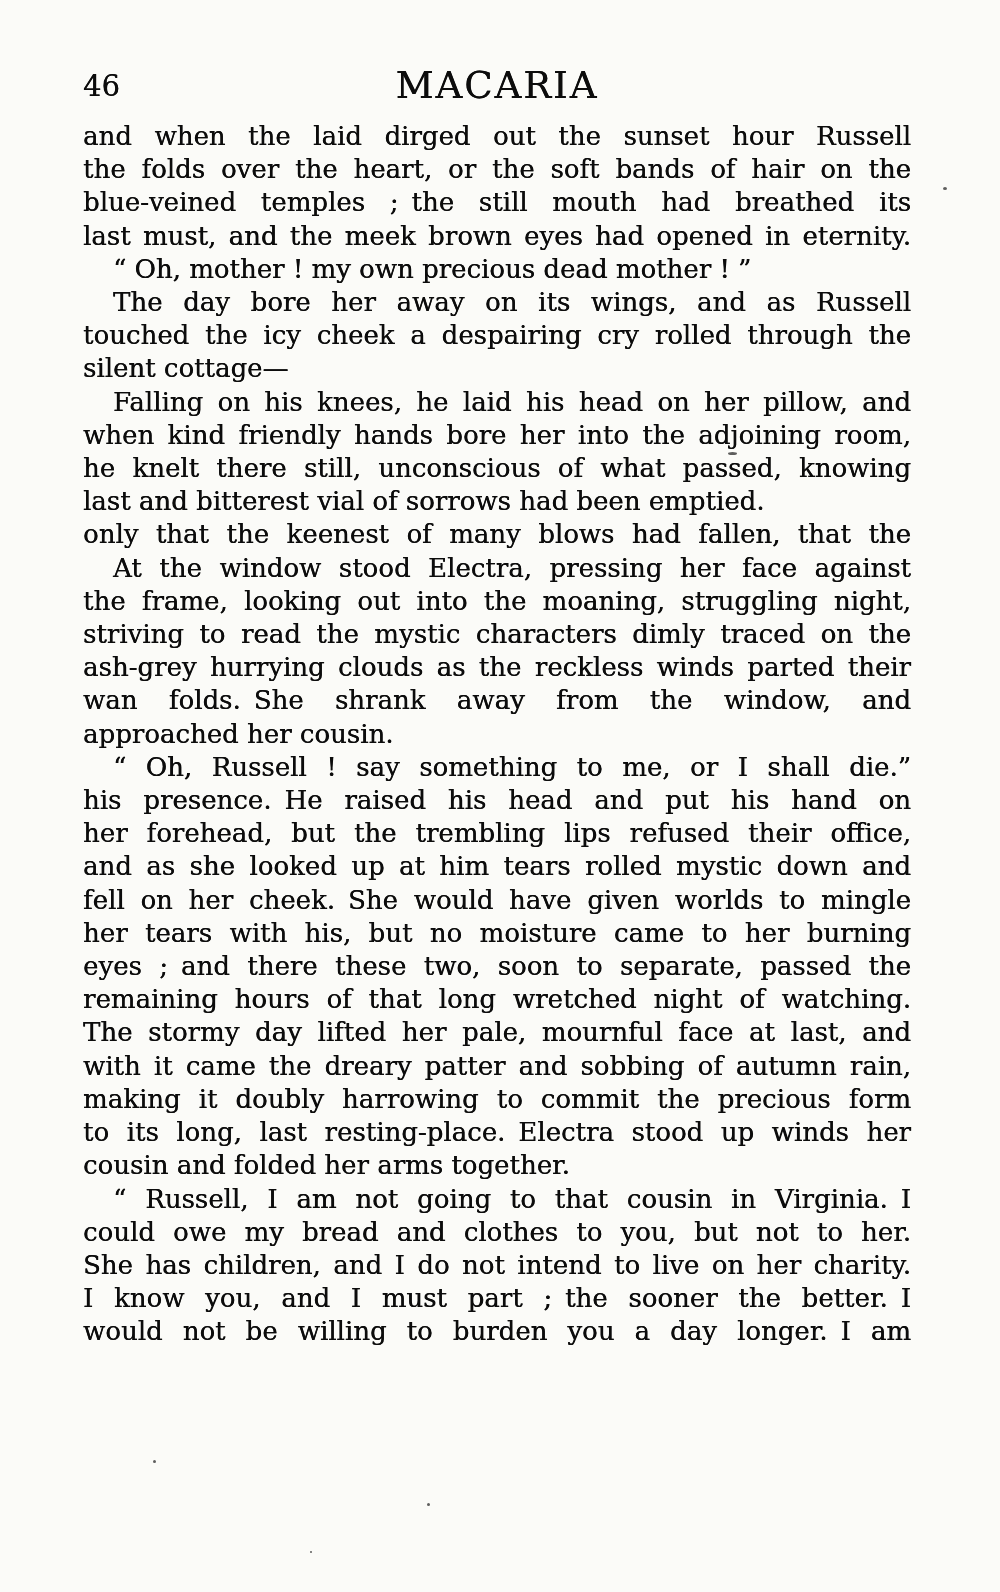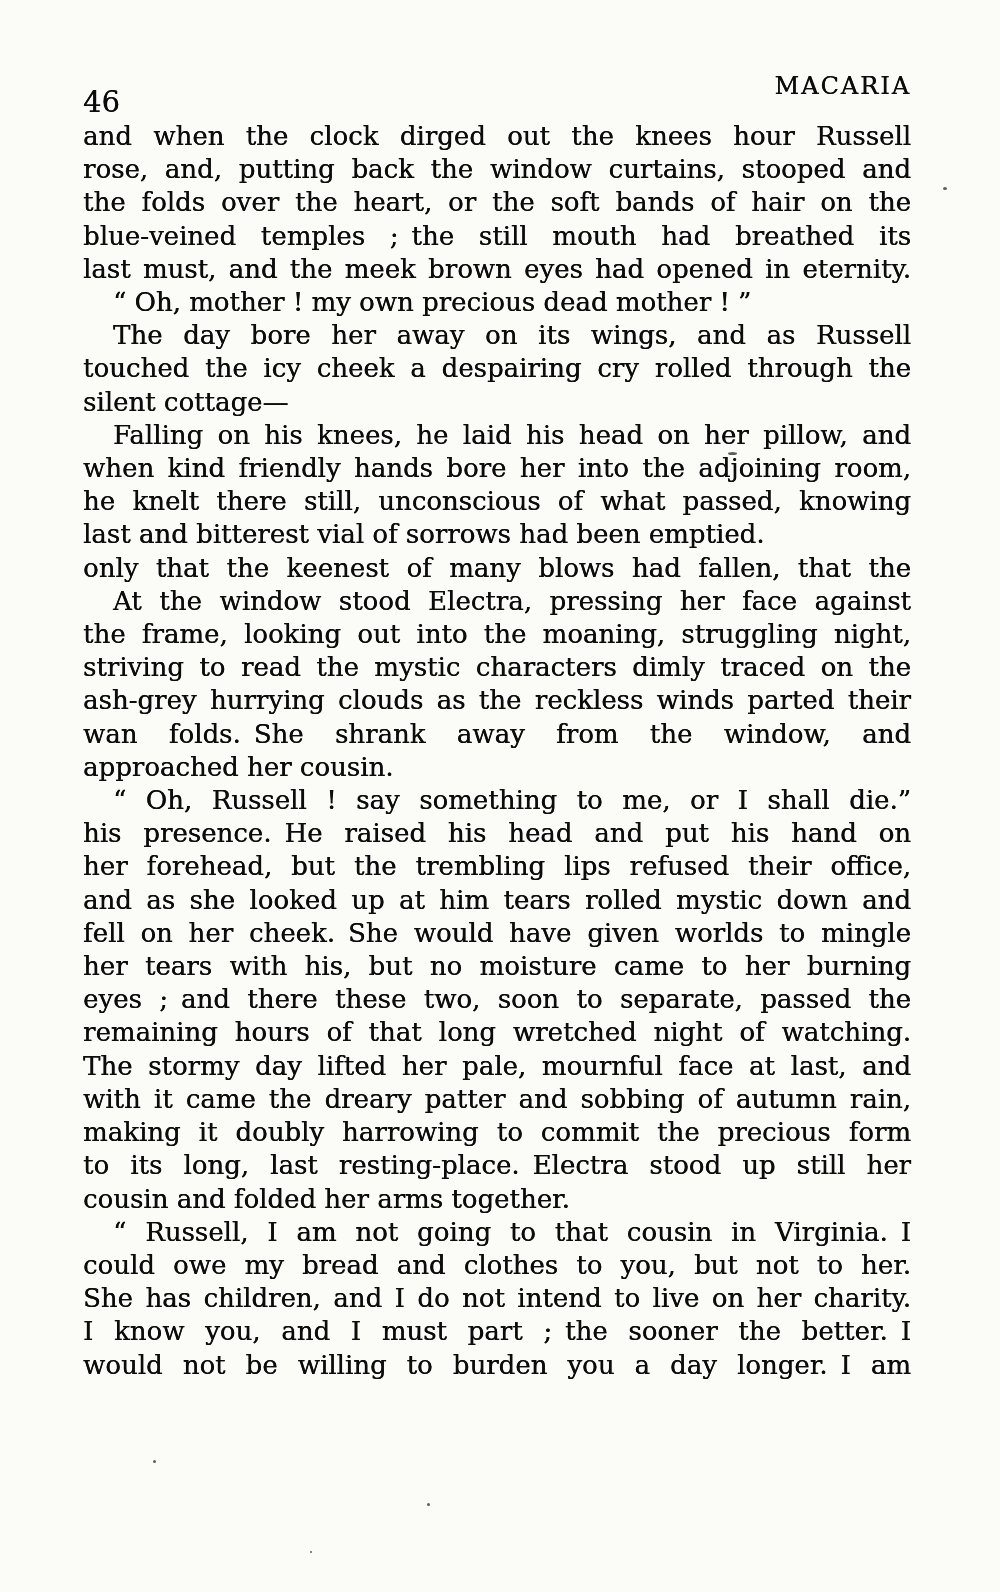--- a/index.html
+++ b/index.html
@@ -23,29 +23,28 @@
     width: 828px;
     height: 36px;
     text-shadow: 0.3px 0.3px 0 currentColor;
   }
   .folio {
     position: absolute;
     left: 0;
     top: 0;
     font-size: 29px;
     line-height: 36px;
-    margin-top: 16px;
   }
   .running-title {
     position: absolute;
     left: 0;
     right: 0;
     top: 0;
-    text-align: right;
-    font-size: 24px;
+    text-align: center;
+    font-size: 37px;
     line-height: 36px;
     letter-spacing: 2px;
   }
   .text-block {
     position: absolute;
     left: 83px;
     top: 120px;
     width: 828px;
     font-size: 26px;
     line-height: 33.2px;
@@ -69,22 +68,21 @@
 </head>
 <body>
 
 <div class="page">
   <header class="running-head">
     <span class="folio">46</span>
     <span class="running-title">MACARIA</span>
   </header>
   <main class="text-block">
       <div class="paragraph">
-        <div class="line full">and when the clock dirged out the knees hour Russell</div>
-        <div class="line full">rose, and, putting back the window curtains, stooped and</div>
+        <div class="line full">and when the laid dirged out the sunset hour Russell</div>
         <div class="line full">the folds over the heart, or the soft bands of hair on the</div>
         <div class="line full">blue-veined temples ; the still mouth had breathed its</div>
         <div class="line full">last must, and the meek brown eyes had opened in eternity.</div>
       </div>
       <div class="paragraph">
         <div class="line indent">“ Oh, mother ! my own precious dead mother ! ”</div>
       </div>
       <div class="paragraph">
         <div class="line full indent">The day bore her away on its wings, and as Russell</div>
         <div class="line full">touched the icy cheek a despairing cry rolled through the</div>
@@ -112,21 +110,21 @@
         <div class="line full">his presence. He raised his head and put his hand on</div>
         <div class="line full">her forehead, but the trembling lips refused their office,</div>
         <div class="line full">and as she looked up at him tears rolled mystic down and</div>
         <div class="line full">fell on her cheek. She would have given worlds to mingle</div>
         <div class="line full">her tears with his, but no moisture came to her burning</div>
         <div class="line full">eyes ; and there these two, soon to separate, passed the</div>
         <div class="line full">remaining hours of that long wretched night of watching.</div>
         <div class="line full">The stormy day lifted her pale, mournful face at last, and</div>
         <div class="line full">with it came the dreary patter and sobbing of autumn rain,</div>
         <div class="line full">making it doubly harrowing to commit the precious form</div>
-        <div class="line full">to its long, last resting-place. Electra stood up still her</div>
+        <div class="line full">to its long, last resting-place. Electra stood up winds her</div>
         <div class="line">cousin and folded her arms together.</div>
       </div>
       <div class="paragraph">
         <div class="line full indent">“ Russell, I am not going to that cousin in Virginia. I</div>
         <div class="line full">could owe my bread and clothes to you, but not to her.</div>
         <div class="line full">She has children, and I do not intend to live on her charity.</div>
         <div class="line full">I know you, and I must part ; the sooner the better. I</div>
         <div class="line full">would not be willing to burden you a day longer. I am</div>
       </div>
     </main>

